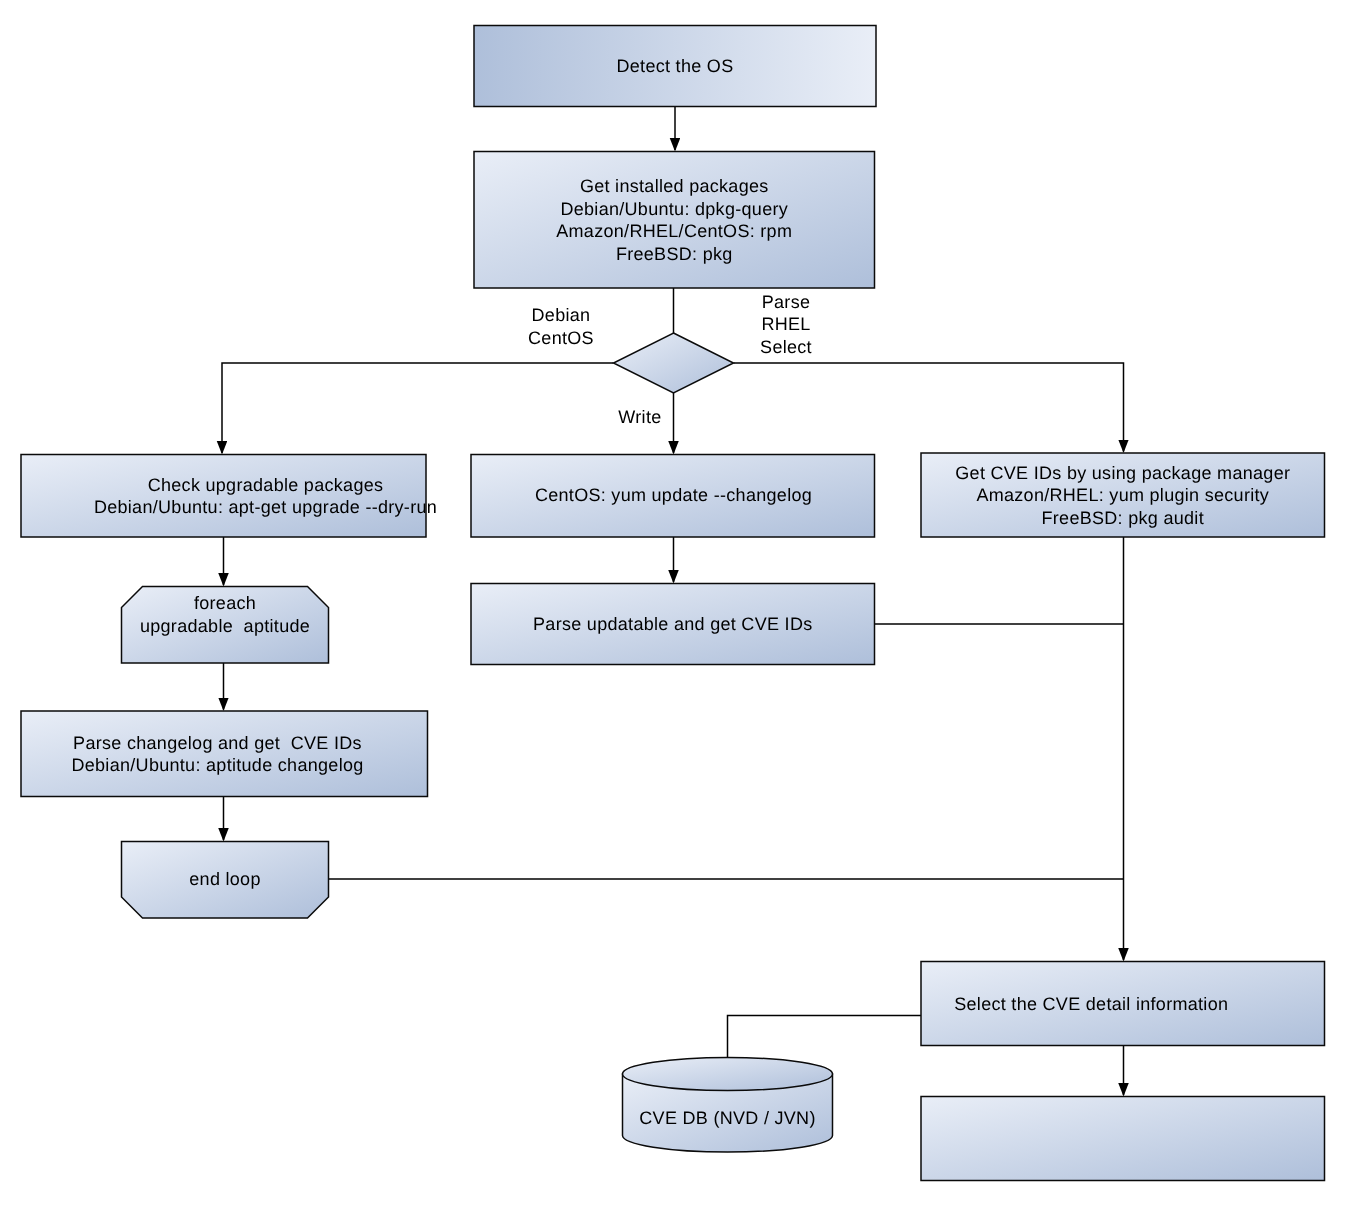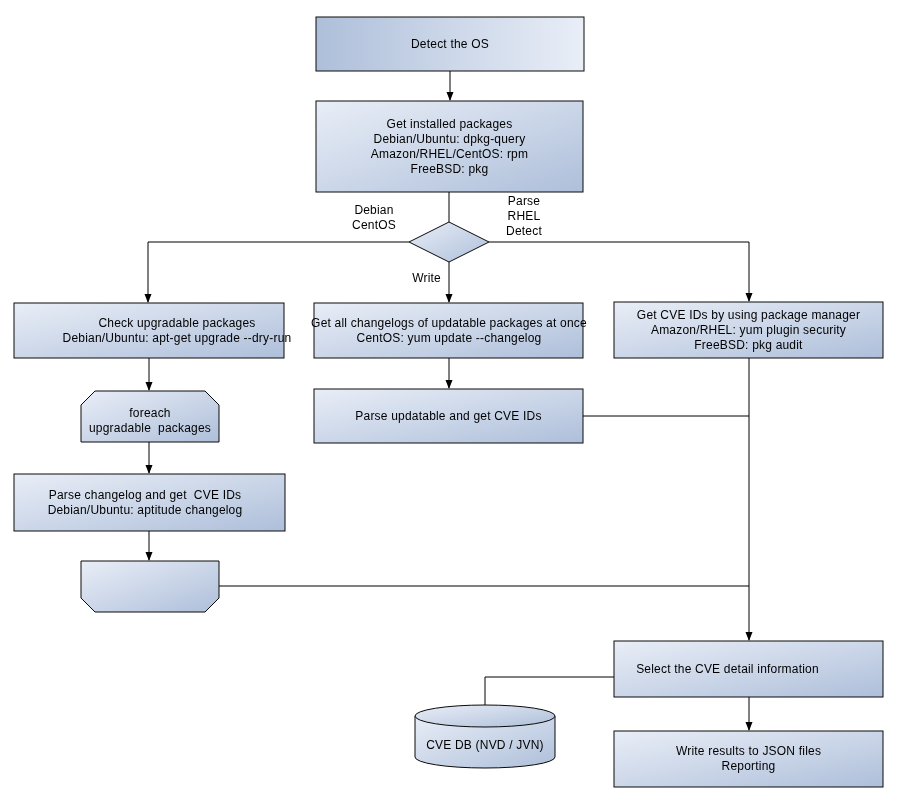--- a/index.html
+++ b/index.html
@@ -84,67 +84,65 @@
     <div class="line">Debian/Ubuntu: dpkg-query</div>
     <div class="line">Amazon/RHEL/CentOS: rpm</div>
     <div class="line">FreeBSD: pkg</div>
   </div>
 
   <div class="node-label" style="left:14px;top:303px;width:326px;height:55px">
     <div class="line">Check upgradable packages</div>
     <div class="line">Debian/Ubuntu: apt-get upgrade --dry-run</div>
   </div>
 
-  <div class="node-label" style="left:81px;top:395px;width:138px;height:51px">
+  <div class="node-label" style="left:81px;top:384px;width:138px;height:51px">
     <div class="line">foreach</div>
-    <div class="line">upgradable  packages</div>
+    <div class="line">upgradable  aptitude</div>
   </div>
 
   <div class="node-label" style="left:14px;top:474px;width:262px;height:57px">
     <div class="line">Parse changelog and get  CVE IDs</div>
     <div class="line">Debian/Ubuntu: aptitude changelog</div>
   </div>
 
+  <div class="node-label" style="left:81px;top:561px;width:138px;height:51px">
+    <div class="line">end loop</div>
+  </div>
 
   <div class="node-label" style="left:304px;top:303px;width:290px;height:55px">
-    <div class="line">Get all changelogs of updatable packages at once</div>
     <div class="line">CentOS: yum update --changelog</div>
   </div>
 
   <div class="node-label" style="left:314px;top:389px;width:269px;height:54px">
     <div class="line">Parse updatable and get CVE IDs</div>
   </div>
 
   <div class="node-label" style="left:614px;top:302px;width:269px;height:56px">
     <div class="line">Get CVE IDs by using package manager</div>
     <div class="line">Amazon/RHEL: yum plugin security</div>
     <div class="line">FreeBSD: pkg audit</div>
   </div>
 
   <div class="node-label" style="left:614px;top:641px;width:227px;height:56px">
     <div class="line">Select the CVE detail information</div>
   </div>
 
-  <div class="node-label" style="left:614px;top:731px;width:269px;height:56px">
-    <div class="line">Write results to JSON files</div>
-    <div class="line">Reporting</div>
-  </div>
 
   <div class="node-label" style="left:415px;top:707px;width:140px;height:76px">
     <div class="line">CVE DB (NVD / JVN)</div>
   </div>
 
   <div class="edge-label" style="left:336px;top:203px;width:76px">
     <div class="line">Debian</div>
     <div class="line">CentOS</div>
   </div>
 
   <div class="edge-label" style="left:484px;top:194px;width:80px">
     <div class="line">Parse</div>
     <div class="line">RHEL</div>
-    <div class="line">Detect</div>
+    <div class="line">Select</div>
   </div>
 
   <div class="edge-label align-right" style="left:381px;top:271px;width:60px">
     <div class="line">Write</div>
   </div>
 
 </div>
 
 </body></html>

